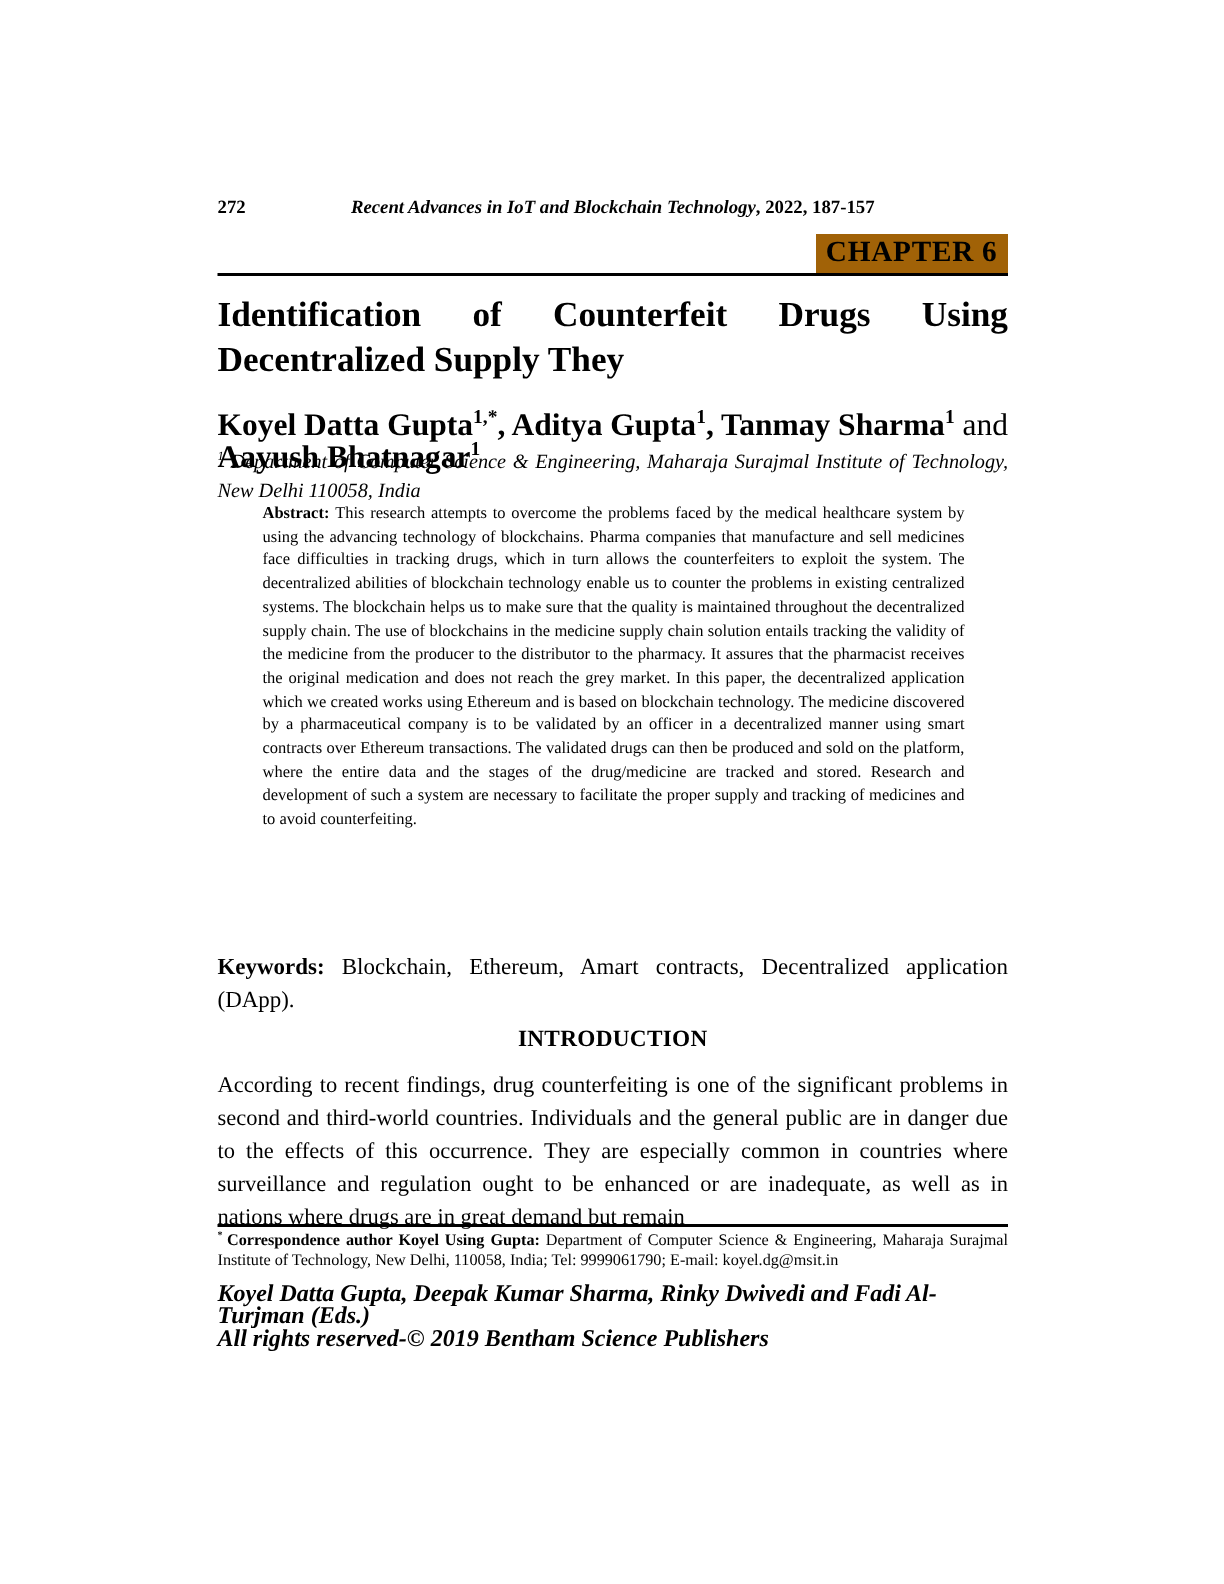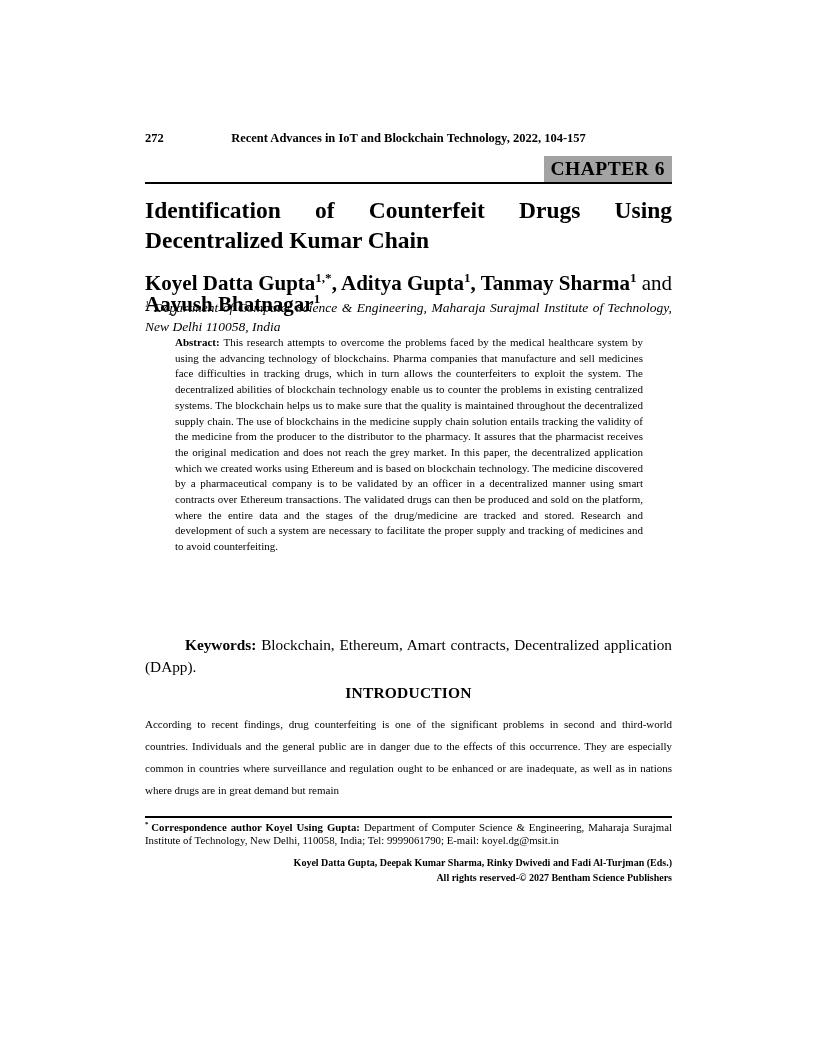--- a/index.html
+++ b/index.html
@@ -23,52 +23,52 @@
     left:145px;top:195px;width:527px;
     font-size:23.5px;font-weight:bold;line-height:30px;text-align:justify;
   }
   .authors-line{left:145px;top:273px;width:527px;font-size:21px;line-height:21px;text-align:justify;}
   .affiliation-line{left:145px;top:299px;width:527px;font-size:13.5px;line-height:18.5px;text-align:justify;}
   
   .abstract-block{left:175px;top:335px;width:468px;font-size:11px;line-height:15.7px;text-align:justify;}
   
   .keywords-block{left:145px;top:634px;width:527px;font-size:15.3px;line-height:22px;text-align:justify;}
   .section-heading{left:145px;top:684px;width:527px;font-size:15.5px;font-weight:bold;letter-spacing:.2px;}
-  .intro-paragraph{left:145px;top:713px;width:527px;font-size:11px;line-height:22px;text-align:justify;}
+  .intro-paragraph{left:145px;top:713px;width:527px;font-size:15px;line-height:22px;text-align:justify;}
   
   .footnote-rule{left:145px;top:816px;width:527px;height:1.5px;background:#000;}
   .footnote-block{left:145px;top:821px;width:527px;font-size:10.8px;line-height:12.6px;text-align:justify;}
-  .imprint-block{left:145px;top:855px;width:527px;text-align:right;font-size:10px;font-weight:bold;line-height:15px;}
+  .imprint-block{left:145px;top:855px;width:527px;text-align:left;font-size:16px;font-weight:bold;line-height:15px;font-style:italic;}
 </style>
 </head>
 <body>
 
 <div class="abs header-row">
   <span class="page-number">272</span>
-  <div class="running-title"><span style="font-weight: bold; ">Recent Advances in IoT and Blockchain Technology</span><span style="font-weight: bold;">, 2022, 104-157</span></div>
+  <div class="running-title"><span style="font-weight: bold; font-style: italic;">Recent Advances in IoT and Blockchain Technology</span><span style="font-weight: bold;">, 2022, 187-157</span></div>
 </div>
 
-<div class="abs chapter-box" style="background: #a3a3a3;">CHAPTER 6</div>
+<div class="abs chapter-box" style="background: #a16207;">CHAPTER 6</div>
 
 <div class="abs header-rule"></div>
 
-<h1 class="abs chapter-title" style="margin:0;">Identification of Counterfeit Drugs Using Decentralized Kumar Chain</h1>
+<h1 class="abs chapter-title" style="margin:0;">Identification of Counterfeit Drugs Using Decentralized Supply They</h1>
 
 <div class="abs authors-line"><span style="font-weight: bold;">Koyel Datta Gupta</span><sup style="font-weight: bold;">1,*</sup><span style="font-weight: bold;">, </span><span style="font-weight: bold;">Aditya Gupta</span><sup style="font-weight: bold;">1</sup><span style="font-weight: bold;">, </span><span style="font-weight: bold;">Tanmay Sharma</span><sup style="font-weight: bold;">1</sup><span> and </span><span style="font-weight: bold;">Aayush Bhatnagar</span><sup style="font-weight: bold;">1</sup></div>
 
 <div class="abs affiliation-line"><sup style="font-style: italic;">1</sup><span style="font-style: italic;"> Department of Computer Science &amp; Engineering, Maharaja Surajmal Institute of Technology, New Delhi 110058, India</span></div>
 
 <div class="abs abstract-block"><span style="font-weight: bold;">Abstract: </span><span>This research attempts to overcome the problems faced by the medical healthcare system by using the advancing technology of blockchains. Pharma companies that manufacture and sell medicines face difficulties in tracking drugs, which in turn allows the counterfeiters to exploit the system. The decentralized abilities of blockchain technology enable us to counter the problems in existing centralized systems. The blockchain helps us to make sure that the quality is maintained throughout the decentralized supply chain. The use of blockchains in the medicine supply chain solution entails tracking the validity of the medicine from the producer to the distributor to the pharmacy. It assures that the pharmacist receives the original medication and does not reach the grey market. In this paper, the decentralized application which we created works using Ethereum and is based on blockchain technology. The medicine discovered by a pharmaceutical company is to be validated by an officer in a decentralized manner using smart contracts over Ethereum transactions. The validated drugs can then be produced and sold on the platform, where the entire data and the stages of the drug/medicine are tracked and stored. Research and development of such a system are necessary to facilitate the proper supply and tracking of medicines and to avoid counterfeiting.</span></div>
 
-<div class="abs keywords-block"><span style="font-weight: bold; margin-left: 40px;">Keywords: </span><span>Blockchain, Ethereum, Amart contracts, Decentralized application (DApp).</span></div>
+<div class="abs keywords-block"><span style="font-weight: bold;">Keywords: </span><span>Blockchain, Ethereum, Amart contracts, Decentralized application (DApp).</span></div>
 
 <h2 class="abs section-heading" style="margin:0;text-align:center;">INTRODUCTION</h2>
 
 <div class="abs intro-paragraph">According to recent findings, drug counterfeiting is one of the significant problems in second and third-world countries. Individuals and the general public are in danger due to the effects of this occurrence. They are especially common in countries where surveillance and regulation ought to be enhanced or are inadequate, as well as in nations where drugs are in great demand but remain</div>
 
 <div class="abs footnote-rule"></div>
 
 <div class="abs footnote-block"><sup style="font-weight: bold;">* </sup><span style="font-weight: bold;">Correspondence author Koyel Using Gupta: </span><span>Department of Computer Science &amp; Engineering, Maharaja Surajmal Institute of Technology, New Delhi, 110058, India; Tel: 9999061790; E-mail: koyel.dg@msit.in</span></div>
 
 <div class="abs imprint-block">
   <div>Koyel Datta Gupta, Deepak Kumar Sharma, Rinky Dwivedi and Fadi Al-Turjman (Eds.)</div>
-  <div>All rights reserved-© 2027 Bentham Science Publishers</div>
+  <div>All rights reserved-© 2019 Bentham Science Publishers</div>
 </div>
 
 </body></html>

